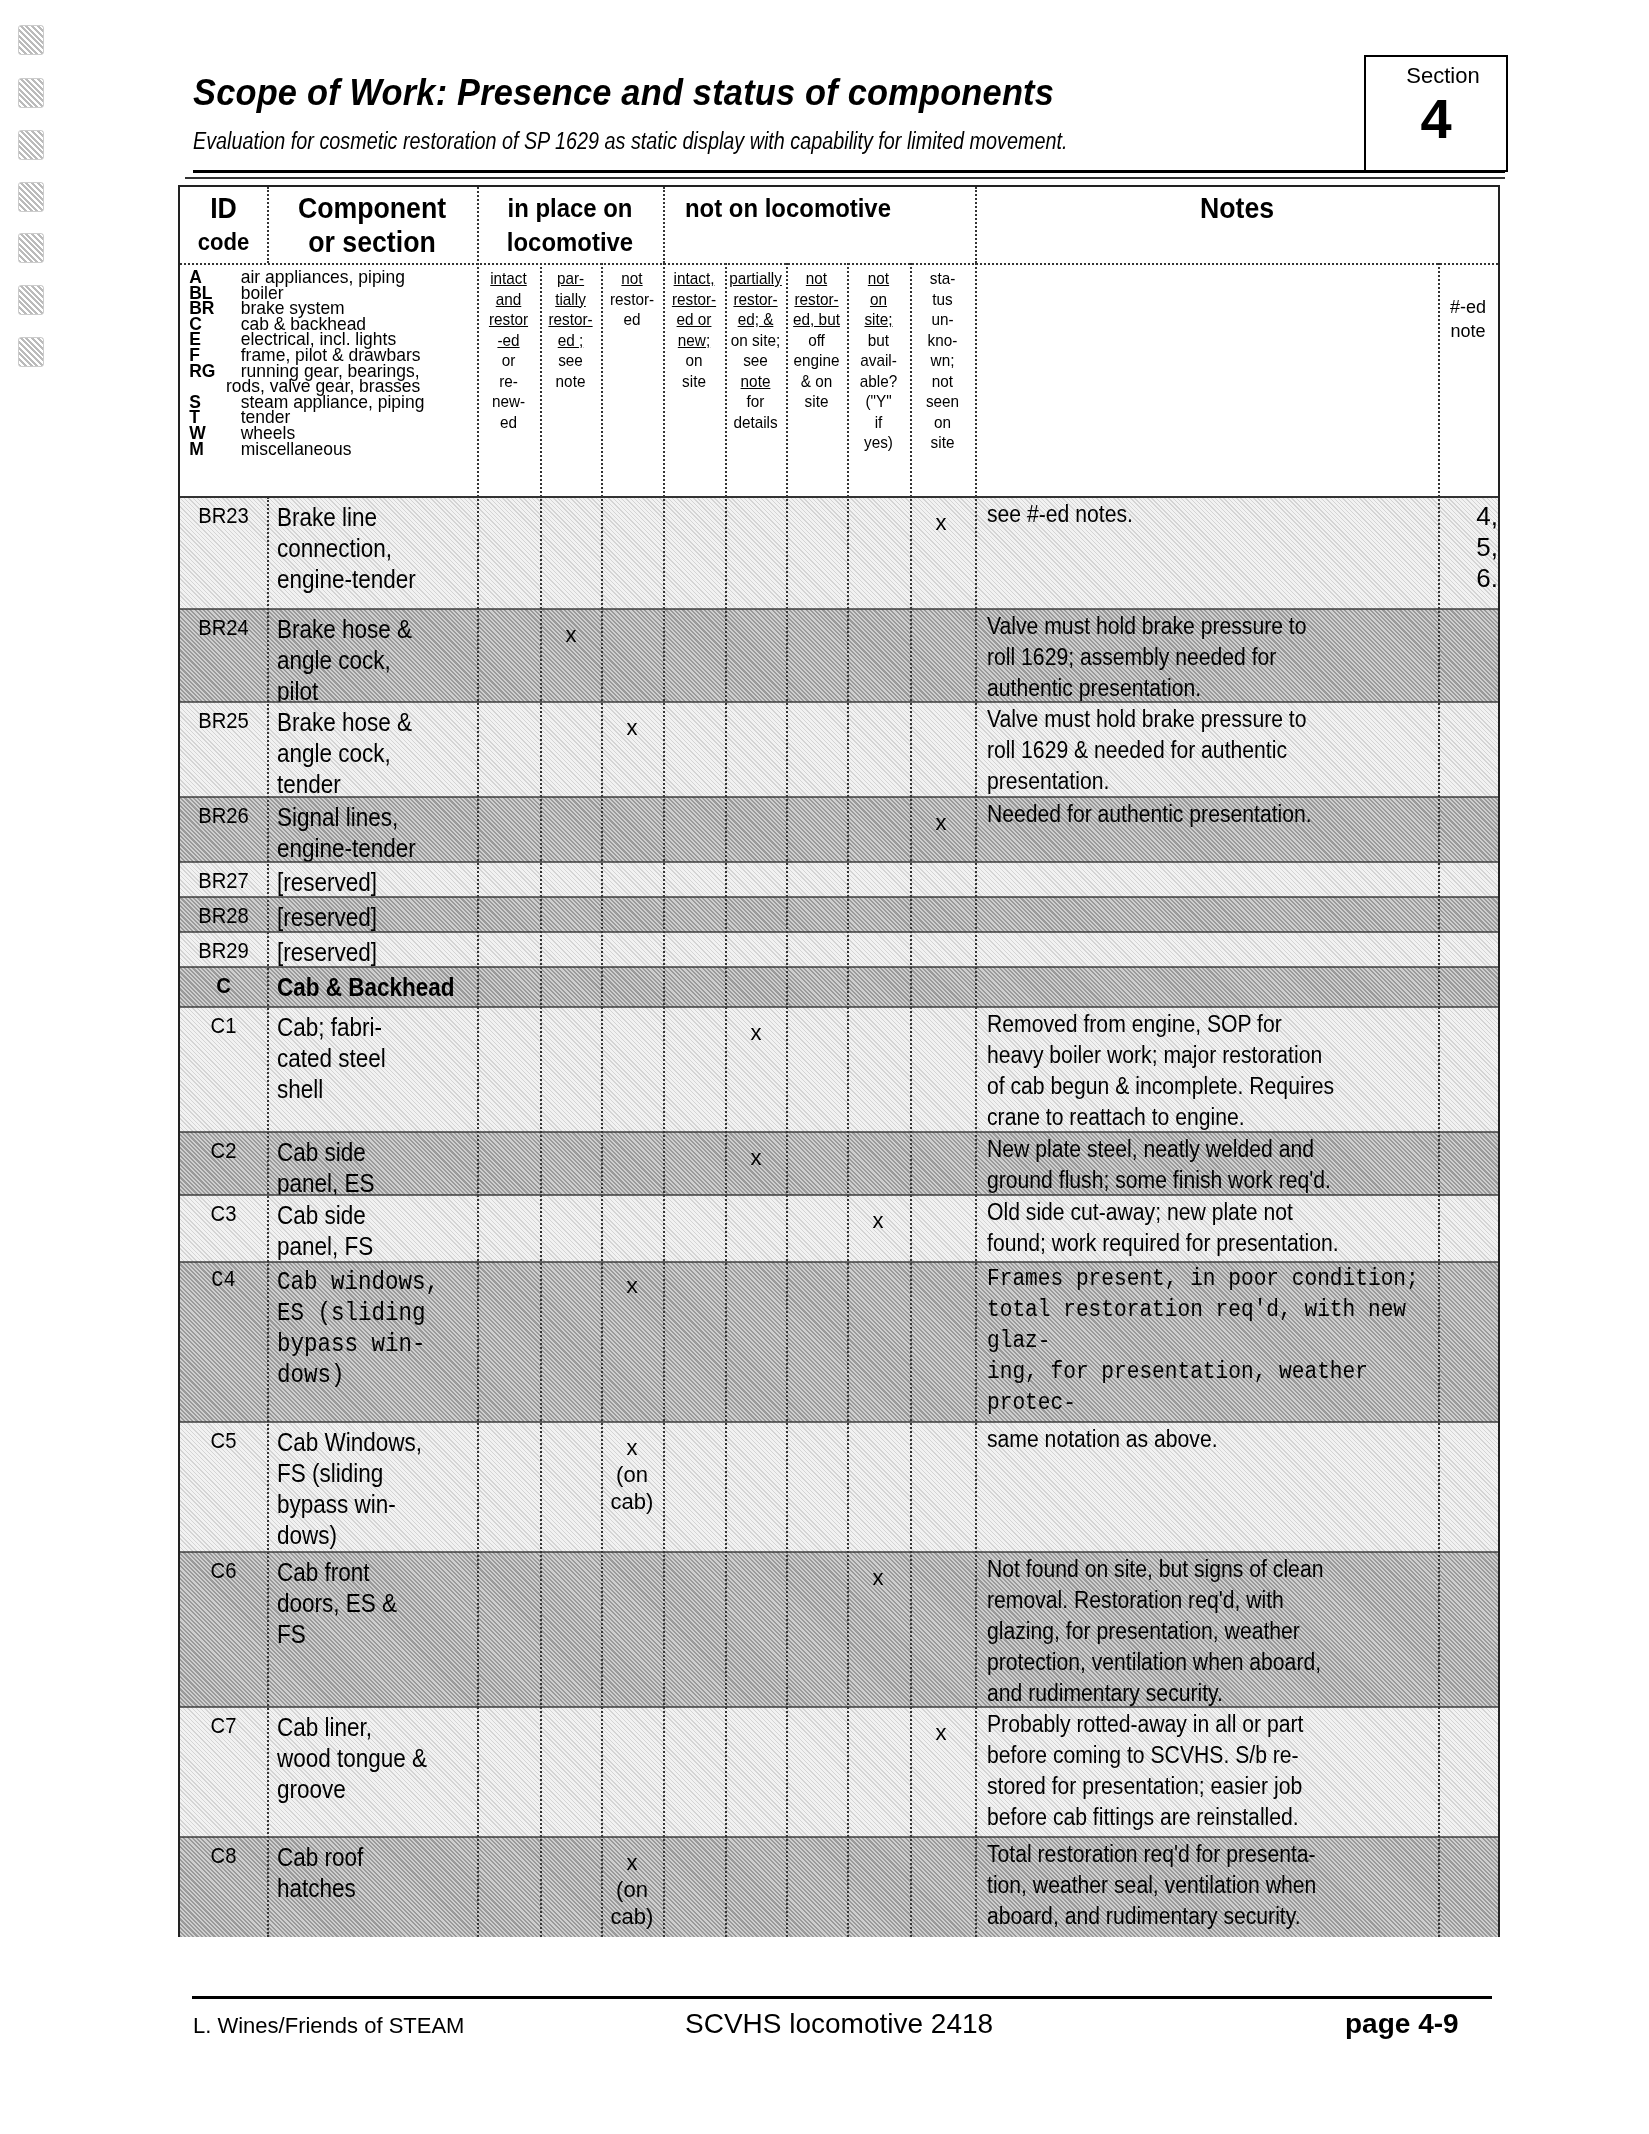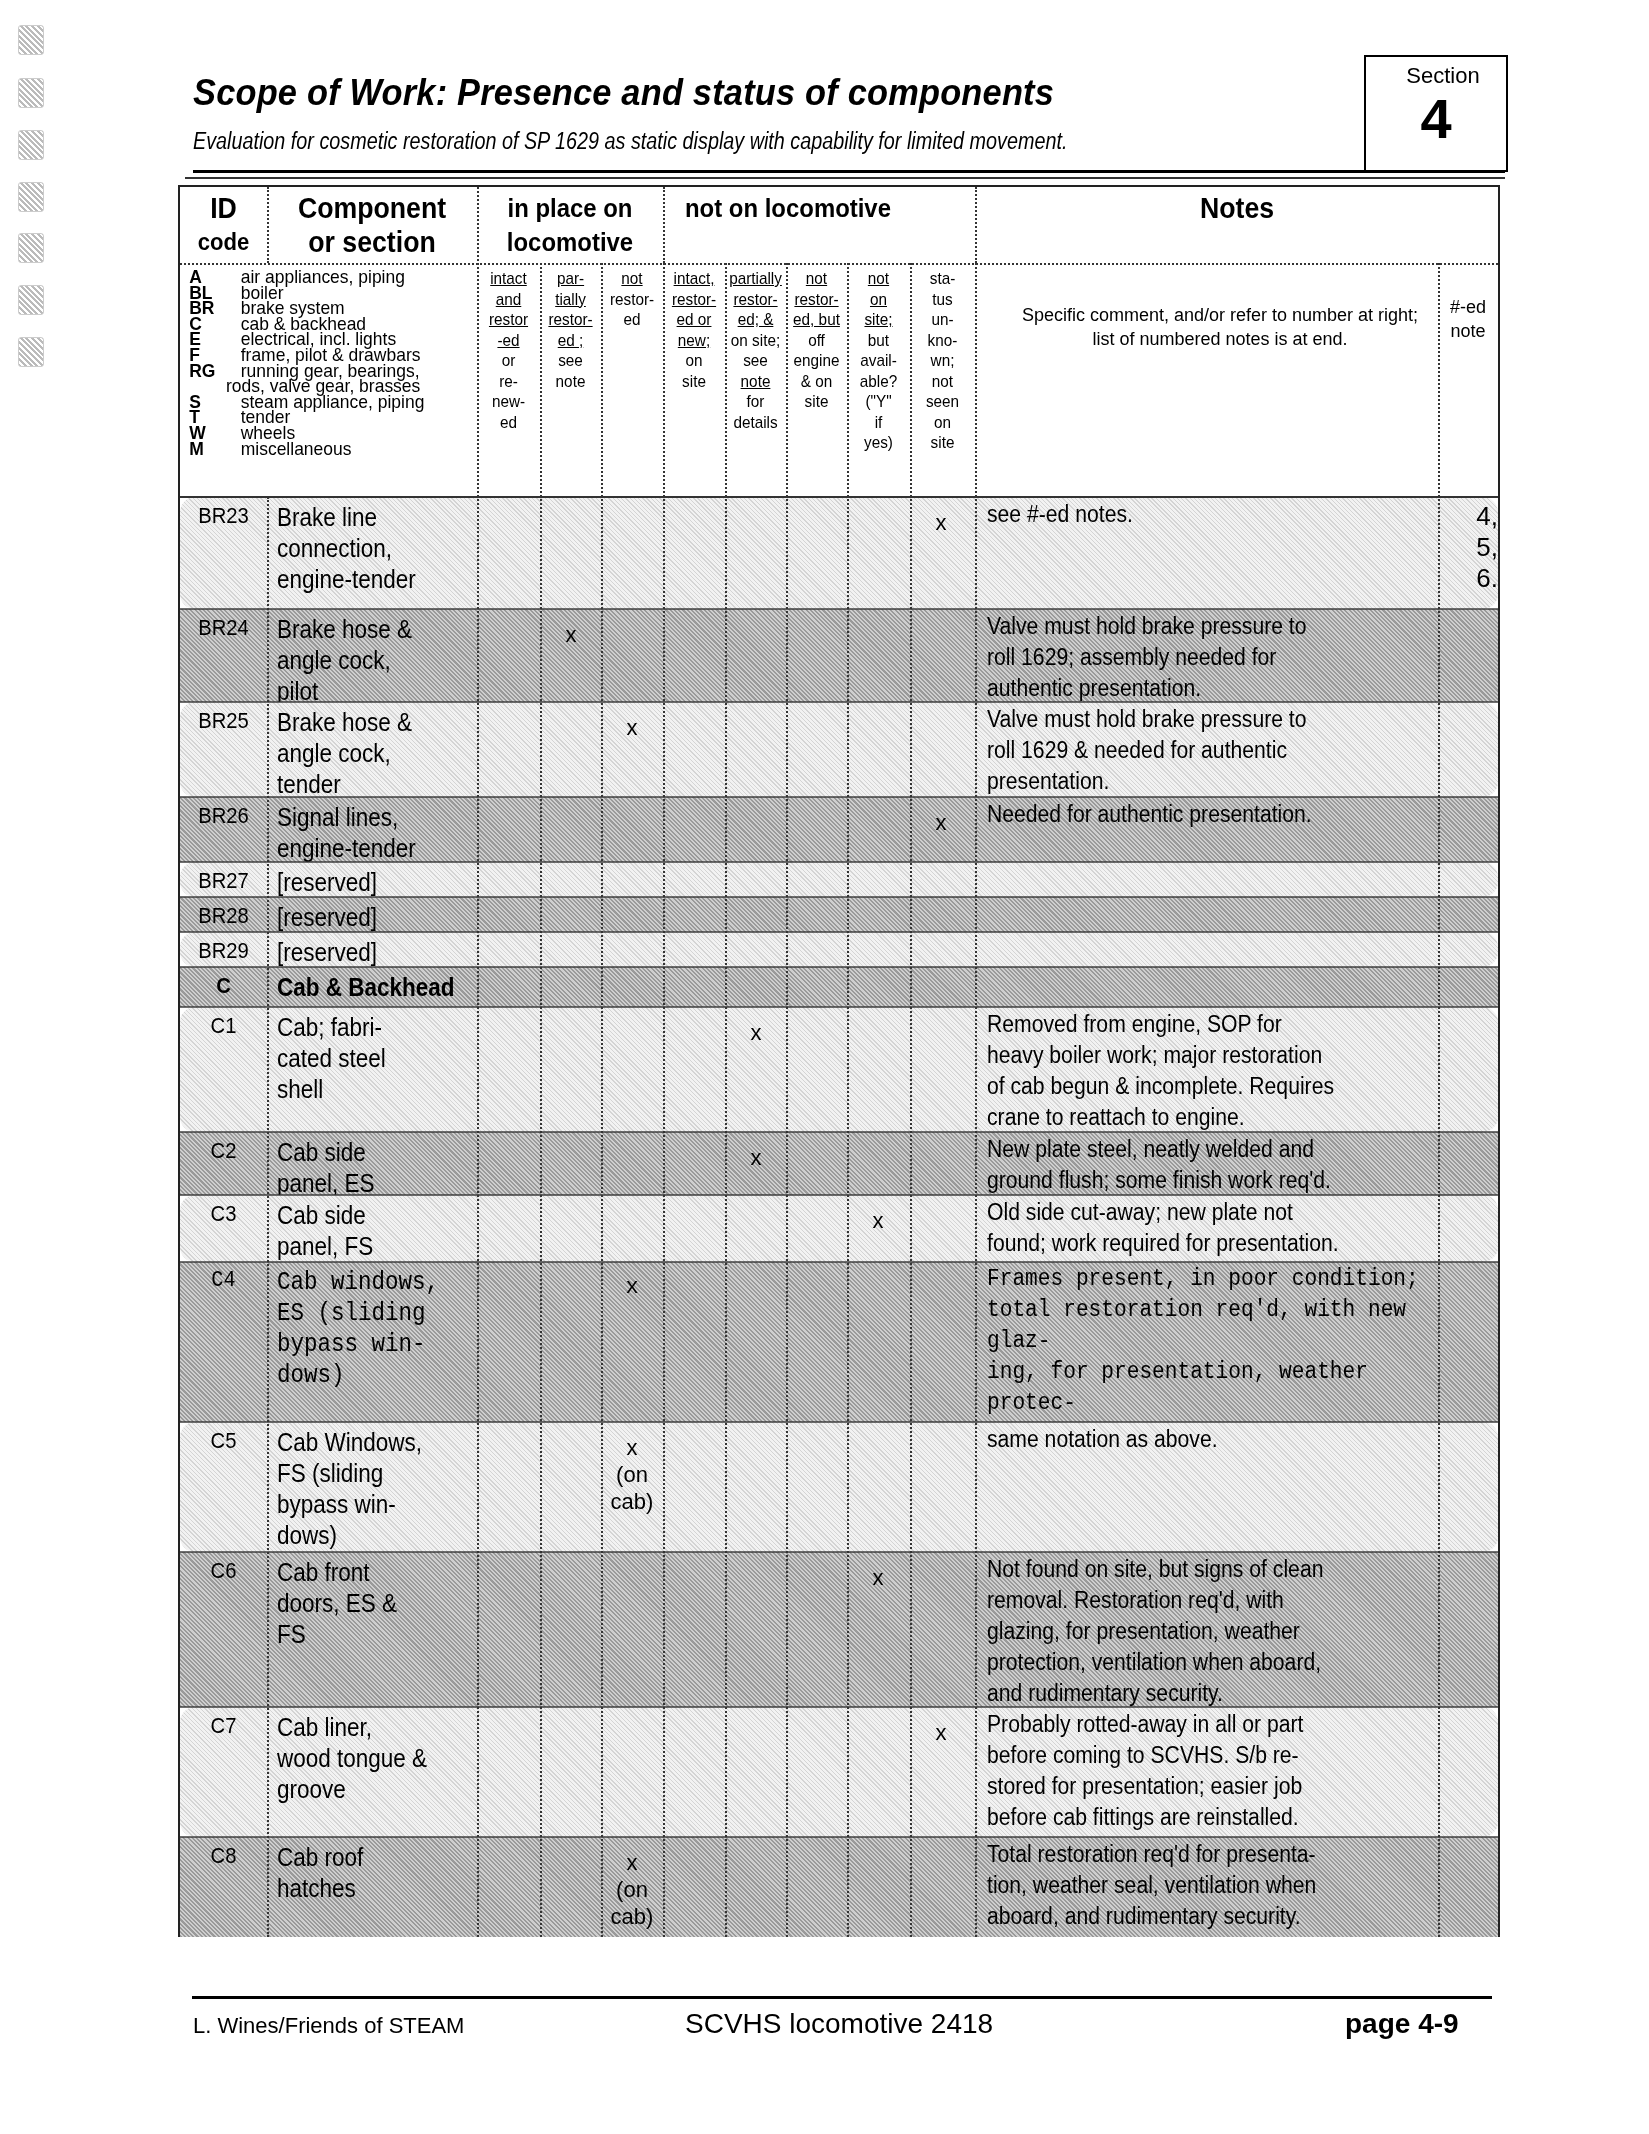--- a/index.html
+++ b/index.html
@@ -31,21 +31,21 @@
   .hsolid { position:absolute; height:2px; background:#333; }
 
   .hdr-big { font-weight:bold; font-size:29px; text-align:center; line-height:34px; transform:scaleX(0.92); }
   .legend { font-size:19px; line-height:15.6px; padding:4px 0 0 10px; transform:scaleX(0.92); transform-origin:left; white-space:nowrap; }
   .legend .code { display:inline-block; width:56px; font-weight:bold; }
   .colhead { font-size:17px; line-height:20.5px; text-align:center; padding-top:4px; transform:scaleX(0.9); }
   .noteshead { font-size:18px; text-align:center; line-height:24px; padding-top:38px; }
   .numhead { font-size:18px; line-height:24px; padding-top:30px; text-align:center; }
 
   .row { position:absolute; left:0; width:1318px; box-sizing:border-box; }
-  .light { background:repeating-linear-gradient(45deg,#d4d4d4 0 1px,#f2f2f2 1px 3px);border-radius:15px; }
+  .light { background:repeating-linear-gradient(45deg,#d4d4d4 0 1px,#f2f2f2 1px 3px); }
   .dark  { background:repeating-linear-gradient(45deg,#9a9a9a 0 1.5px,#cfcfcf 1.5px 3px); }
   .row .id { position:absolute; left:0; width:87px; text-align:center; font-size:22px; padding-top:6px; transform:scaleX(0.92); }
   .row .comp { position:absolute; left:97px; width:200px; font-size:25px; line-height:31px; padding-top:5px; transform:scaleX(0.9); transform-origin:left; white-space:pre-line; }
   .row .mark { position:absolute; width:62px; text-align:center; font-size:22px; line-height:27px; padding-top:12px; }
   .row .note { position:absolute; left:807px; width:470px; font-size:23px; line-height:31px; padding-top:2px; transform:scaleX(0.92); transform-origin:left; white-space:pre-line; }
   .row .num { position:absolute; left:1260px; width:58px; text-align:right; font-size:26px; line-height:31px; padding-right:6px; padding-top:4px; white-space:pre-line; }
   .row.section .id, .row.section .comp { font-weight:bold; }
 
   .footer-rule { position:absolute; left:192px; top:1996px; width:1300px; height:3px; background:#000; }
   .footer-left { position:absolute; left:193px; top:2013px; font-size:22px; }
@@ -170,21 +170,20 @@
         <div>tus</div>
         <div>un-</div>
         <div>kno-</div>
         <div>wn;</div>
         <div>not</div>
         <div>seen</div>
         <div>on</div>
         <div>site</div>
       </div>
     </div>
-  <div class="cell noteshead" style="left:840px;top:78px;width:400px;">Specific comment, and/or refer to number at right; list of numbered notes is at end.</div>
   <div class="cell numhead" style="left:1258px;top:78px;width:60px;">
     <div>#-ed</div>
     <div>note</div>
   </div>
 
   <div id="rows">
       <div class="row light" style="top: 310px; height: 112px;">
         <div class="id">BR23</div>
         <div class="comp">Brake line
 connection,

